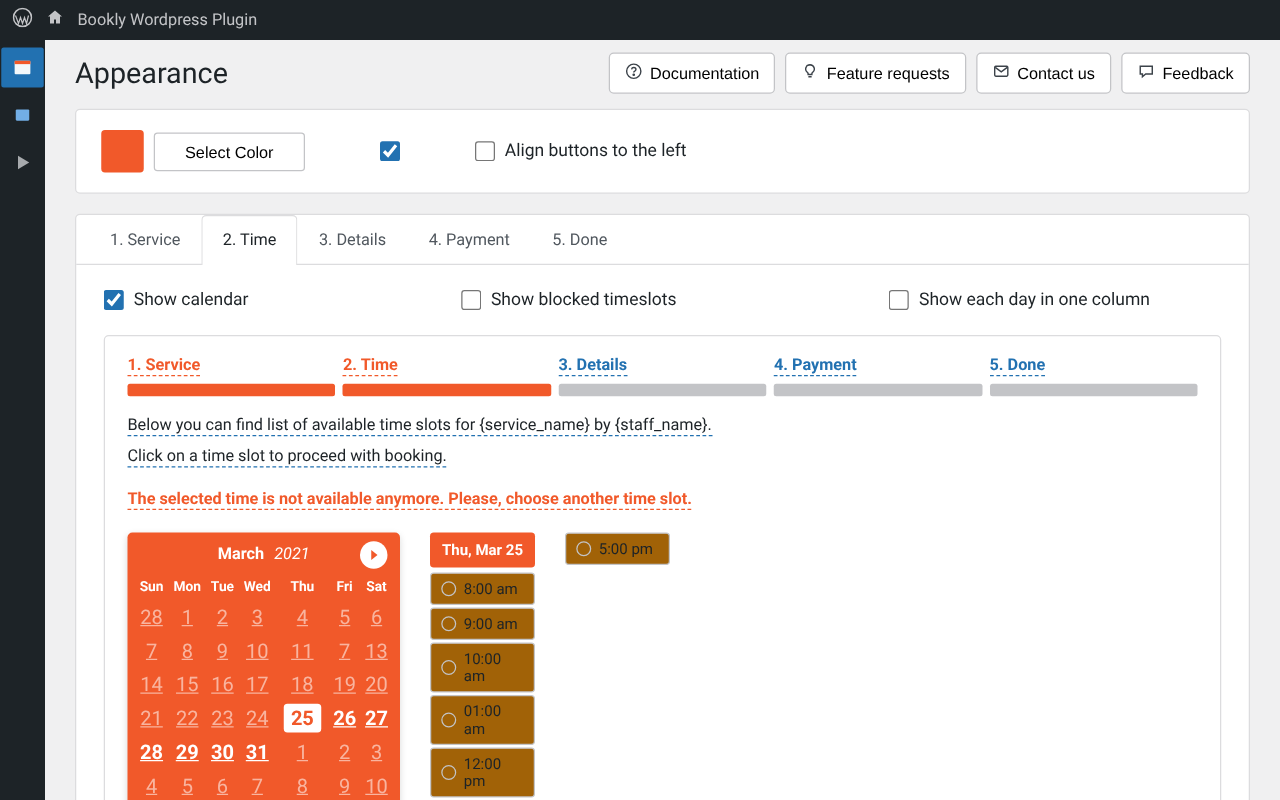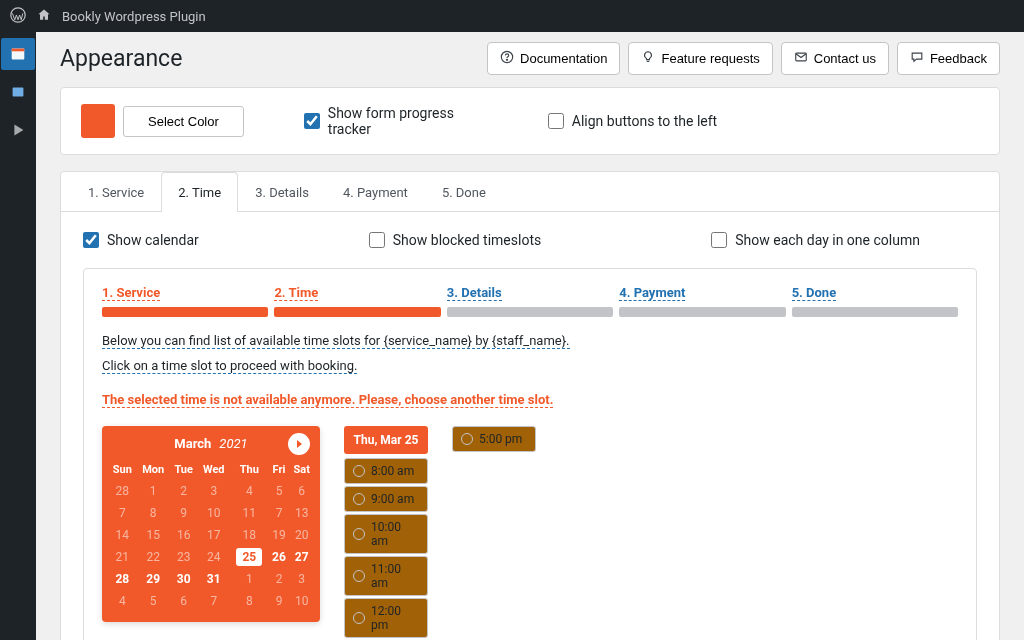--- a/index.html
+++ b/index.html
@@ -42,21 +42,21 @@
   .hint { margin-top: 12px; font-size: 13px; color: #1d2327; border-bottom: 1px dashed #2271b1; display: inline; line-height: 1.9; }
   .hint-line { margin-top: 12px; }
   .err { margin-top: 14px; font-size: 13px; font-weight: 700; color: #f1592a; border-bottom: 1px dashed #f1592a; display: inline-block; }
   .preview-body { display: flex; gap: 24px; margin-top: 18px; align-items: flex-start; }
   .cal { background: #f1592a; color: #fff; border-radius: 4px; width: 218px; padding: 10px 6px 10px 6px; box-shadow: 0 2px 6px rgba(0,0,0,.15); }
   .cal-head { display: flex; align-items: center; justify-content: center; gap: 8px; font-weight: 700; margin-bottom: 8px; position: relative; }
   .cal-head .month { font-weight: 700; }
   .cal-next { position: absolute; right: 4px; width: 22px; height: 22px; background: #fff; color: #f1592a; border-radius: 50%; display: flex; align-items: center; justify-content: center; cursor: pointer; }
   .cal-grid { width: 100%; border-collapse: collapse; }
   .cal-grid th { font-size: 11px; font-weight: 700; padding: 4px 0; }
-  .cal-grid td { text-align: center; font-size: 12px; padding: 4px 0; font-weight: 700; }
+  .cal-grid td { text-align: center; font-size: 16px; padding: 4px 0; font-weight: 700; text-decoration: underline; }
   .cal-grid td.dim { color: rgba(255,255,255,.55); font-weight: 400; }
   .cal-grid td.sel span { background: #fff; color: #f1592a; border-radius: 3px; padding: 2px 6px; }
   .slot-col { display: flex; flex-direction: column; gap: 2px; }
   .slot-head { background: #f1592a; color: #fff; font-weight: 700; font-size: 12px; text-align: center; padding: 7px 0; border-radius: 3px; width: 84px; margin-bottom: 2px; }
   .slot { border: 1px solid #c3c4c7; border-radius: 3px; width: 84px; padding: 5px 8px; font-size: 12px; display: flex; align-items: center; gap: 6px; cursor: pointer; background: #a16207; }
   .slot .radio { width: 12px; height: 12px; border: 1px solid #c3c4c7; border-radius: 50%; flex: none; }
 </style>
 </head>
 <body>
 
@@ -130,21 +130,20 @@
       </div>
     </div>
 
     <div class="card top-card">
       <div class="swatch-wrap">
         <div class="swatch"></div>
         <button class="select-color-btn">Select Color</button>
       </div>
       <div class="chk wide">
         <input type="checkbox" checked="" style="">
-        <label>Show form progress tracker</label>
       </div>
       <div class="chk">
         <input type="checkbox" style="">
         <label>Align buttons to the left</label>
       </div>
     </div>
 
     <div class="card tabs-card">
       <div class="tab-row" id="tab-row">
           <div class="tab">1. Service</div>
@@ -277,21 +276,21 @@
                 <div class="slot">
                   <span class="radio"></span>
                   <span>9:00 am</span>
                 </div>
                 <div class="slot">
                   <span class="radio"></span>
                   <span>10:00 am</span>
                 </div>
                 <div class="slot">
                   <span class="radio"></span>
-                  <span>11:00 am</span>
+                  <span>01:00 am</span>
                 </div>
                 <div class="slot">
                   <span class="radio"></span>
                   <span>12:00 pm</span>
                 </div>
               </div>
             <div class="slot-col" id="slot-col-2">
                 <div class="slot">
                   <span class="radio"></span>
                   <span>5:00 pm</span>

